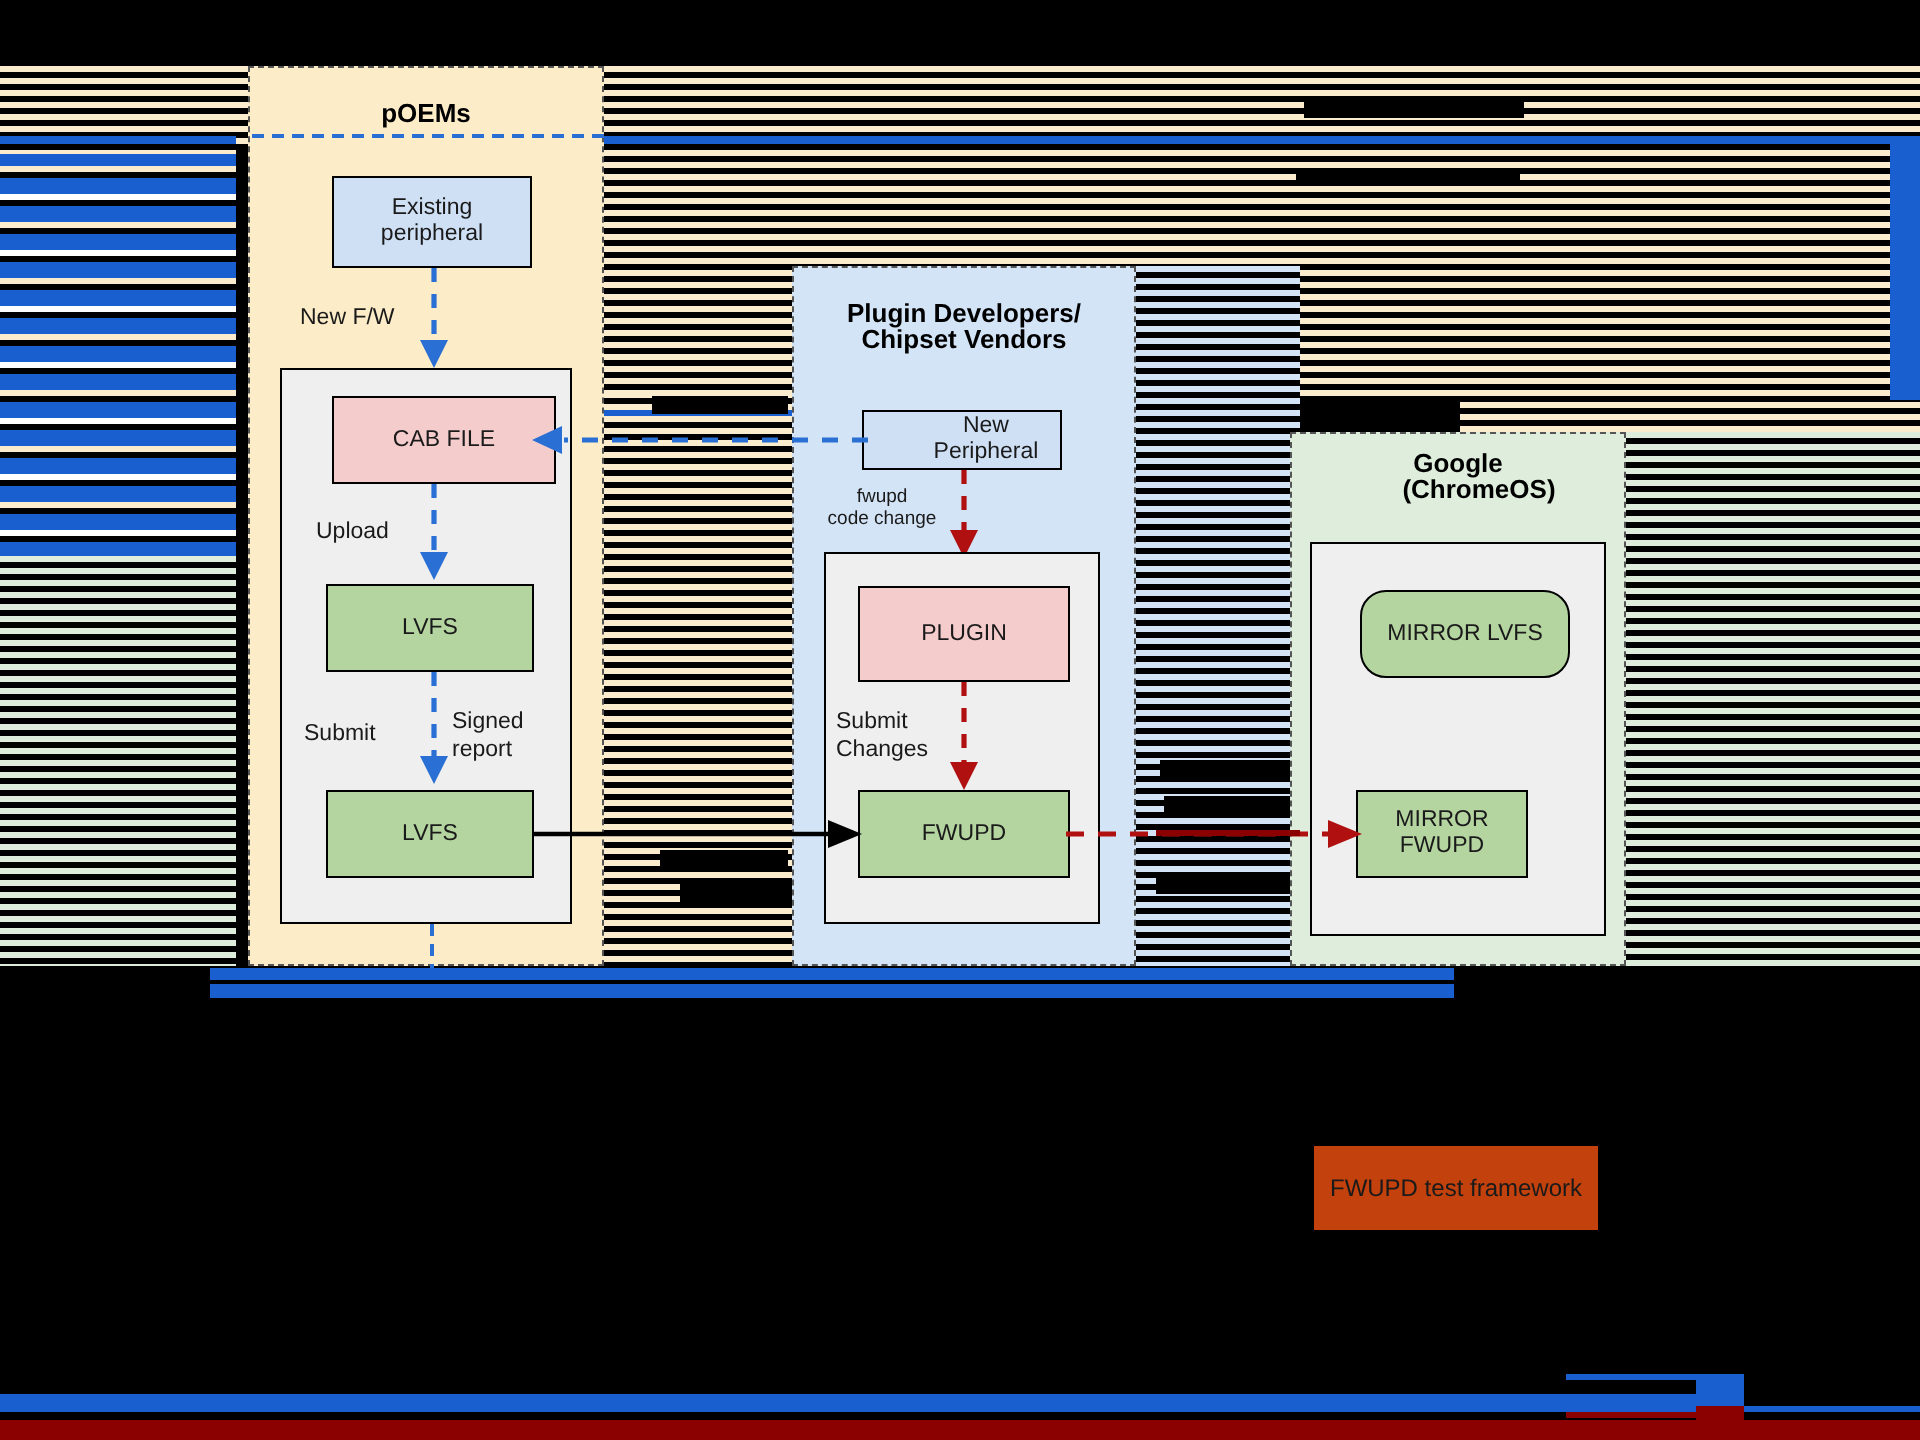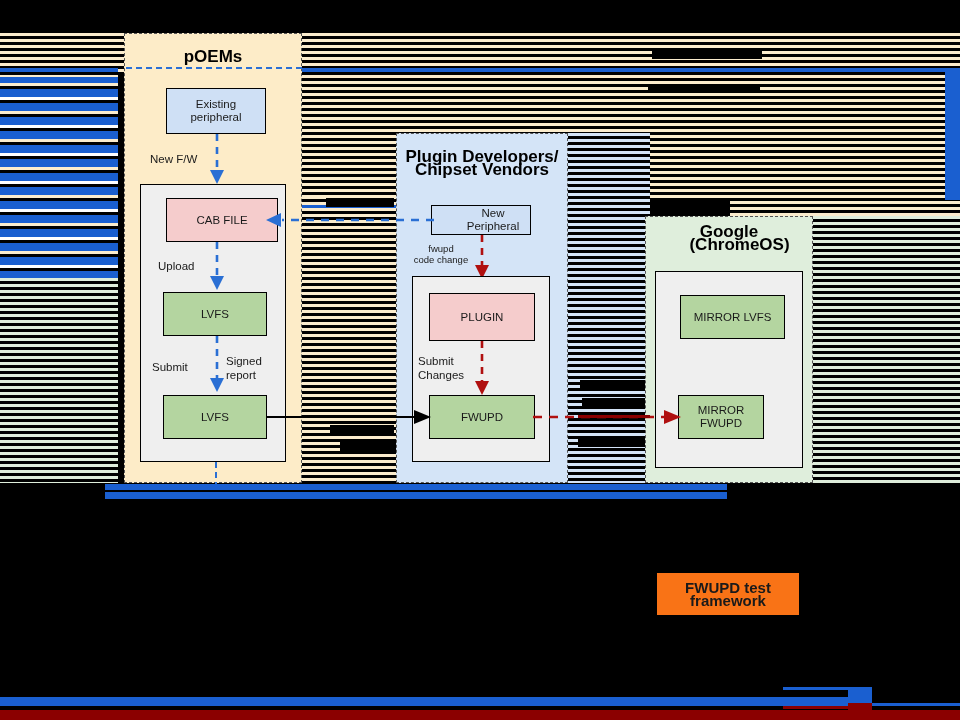--- a/index.html
+++ b/index.html
@@ -27,21 +27,21 @@
       #1a5fd0 14px,#1a5fd0 22px,#ffffff 22px,#ffffff 25px,#000 25px,#000 28px);
   }
   .blackbar{position:absolute;background:#000;}
   .bluebar{position:absolute;background:#1a5fd0;}
   .redbar{position:absolute;background:#8b0000;}
 
   
   .panel{position:absolute;box-sizing:border-box;}
   .panel-title{
     position:absolute;left:0;right:0;text-align:center;
-    font-weight:bold;font-size:17px;color:#000;line-height:13px;
+    font-weight:bold;font-size:13px;color:#000;line-height:13px;
   }
   .inner{position:absolute;box-sizing:border-box;background:#efefef;border:1.3px solid #000;}
   .nodebox{position:absolute;box-sizing:border-box;border:1.3px solid #000;
            display:flex;align-items:center;justify-content:center;text-align:center;
            font-size:11.5px;color:#1a1a1a;line-height:13px;}
   .lbl{position:absolute;font-size:11.5px;color:#1a1a1a;line-height:13px;text-align:center;}
   .lbl.small{font-size:9.5px;line-height:11px;}
   .arrow{position:absolute;}
 </style>
 </head>
@@ -154,36 +154,36 @@
     <polygon points="164,10 147,3 147,17" fill="#000"></polygon>
   </svg>
 
   <div class="panel" style="left:645px;top:216px;width:168px;height:267px;
               background:#dfeedc;border:1.6px dashed #555;"></div>
   <div class="panel-title" style="left:645px;top:225px;width:168px;">Google</div>
   <div class="panel-title" style="left:645px;top:238px;width:189px;">(ChromeOS)</div>
 
   <div class="inner" style="left:655px;top:271px;width:148px;height:197px;"></div>
 
-  <div class="nodebox" style="left:680px;top:295px;width:105px;height:44px;background:#b4d5a0;">MIRROR LVFS</div>
+  <div class="nodebox" style="left:680px;top:295px;width:105px;height:44px;background:#b4d5a0;border-radius:13px;">MIRROR LVFS</div>
   <div class="nodebox" style="left:678px;top:395px;width:86px;height:44px;background:#b4d5a0;">MIRROR FWUPD</div>
 
   <svg class="arrow" style="left:533px;top:407px;" width="150" height="20" viewBox="0 0 150 20">
     <line x1="0" y1="10" x2="132" y2="10" stroke="#b01010" stroke-width="2.6" stroke-dasharray="9,7"></line>
     <polygon points="148,10 131,3 131,17" fill="#b01010"></polygon>
   </svg>
 
   <div class="redbar" style="left:578px;top:415px;width:72px;height:3px;"></div>
 
   <div class="bluebar" style="left:105px;top:484px;width:622px;height:6px;"></div>
   <div class="bluebar" style="left:105px;top:492px;width:622px;height:7px;"></div>
   <div class="blackbar" style="left:0;top:499px;width:960px;height:221px;"></div>
 
-  <div class="nodebox" style="left:657px;top:573px;width:142px;height:42px;background:#f97316;border:none;
-              font-weight:bold;font-size:15px;">FWUPD test framework</div>
+  <div class="nodebox" style="left:657px;top:573px;width:142px;height:42px;background:#c2410c;border:none;
+              font-weight:normal;font-size:12px;">FWUPD test framework</div>
 
   <div class="bluebar" style="left:783px;top:687px;width:85px;height:3px;"></div>
   <div class="bluebar" style="left:848px;top:687px;width:24px;height:12px;"></div>
   <div class="bluebar" style="left:0;top:697px;width:960px;height:9px;"></div>
   <div class="redbar" style="left:783px;top:706px;width:85px;height:3px;"></div>
   <div class="redbar" style="left:848px;top:703px;width:24px;height:10px;"></div>
   <div class="redbar" style="left:0;top:710px;width:960px;height:10px;"></div>
   <div class="blackbar" style="left:872px;top:697px;width:88px;height:6px;"></div>
 
 </div>

